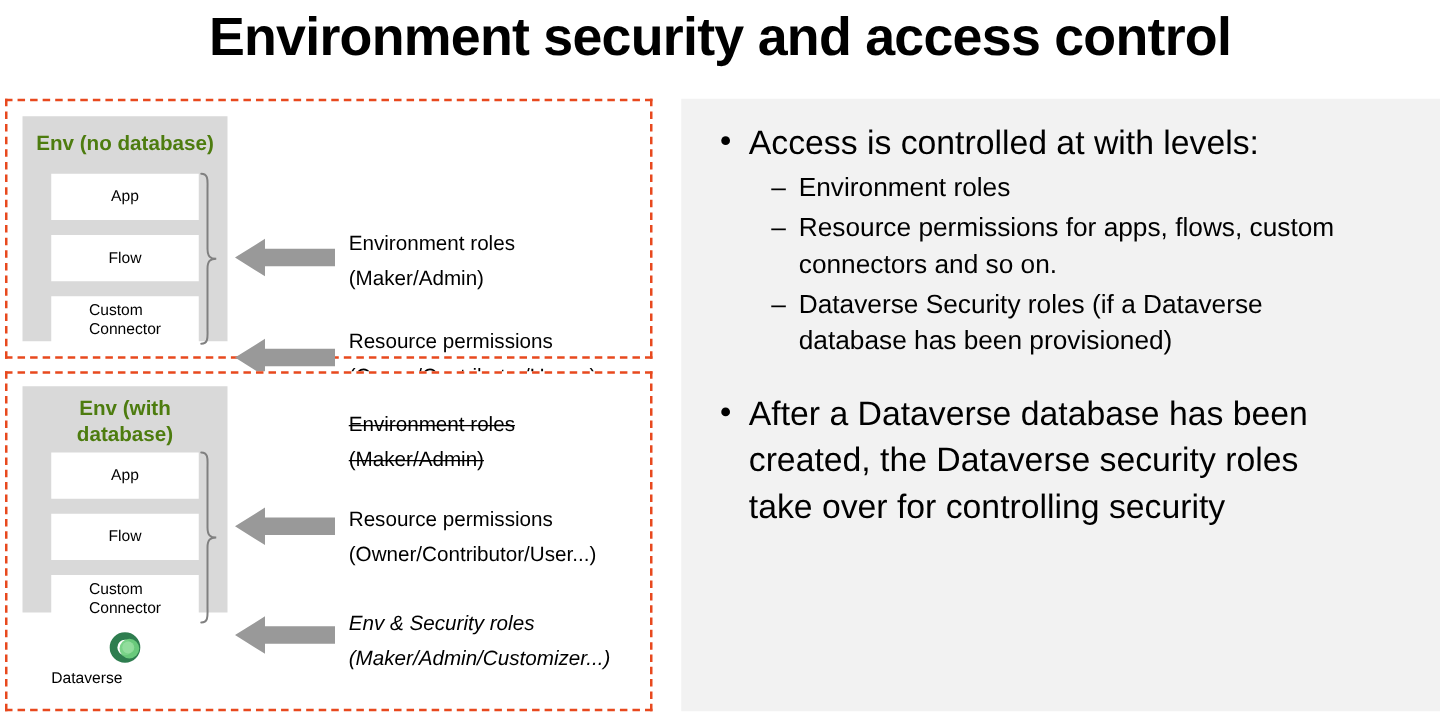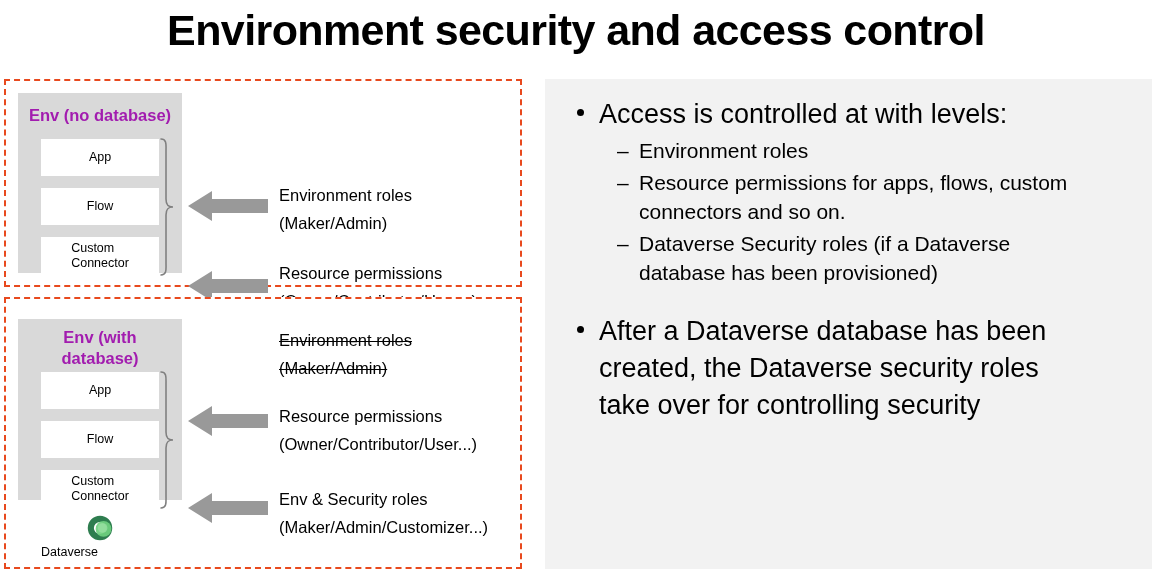--- a/index.html
+++ b/index.html
@@ -58,34 +58,34 @@
     box-sizing: border-box;
   }
   #env-box-no-db {
     left: 12px;
     top: 12px;
     width: 164px;
     height: 180px;
   }
   #env-box-with-db {
     left: 12px;
-    top: 20px;
+    top: 10px;
     width: 164px;
     height: 181px;
     padding-left: 48px;
   }
 
   .env-heading {
     position: absolute;
     left: 0;
     width: 164px;
     text-align: center;
     font-size: 16.5px;
     font-weight: bold;
-    color: #a21caf;
+    color: #4d7c0f;
     line-height: 21px;
   }
   #env-heading-no-db {
     top: 12px;
   }
   #env-heading-with-db {
     top: 8px;
   }
 
   
@@ -330,21 +330,21 @@
   <div class="callout struck" id="callout-env-roles-2" style="top:27px;">
     <span class="ln">Environment roles</span>
     <span class="ln">(Maker/Admin)</span>
   </div>
 
   <div class="callout" id="callout-res-perms-2" style="top:103px;">
     <span class="ln">Resource permissions</span>
     <span class="ln">(Owner/Contributor/User...)</span>
   </div>
 
-  <div class="callout" id="callout-env-sec-2" style="top:186px;">
+  <div class="callout" id="callout-env-sec-2" style="top:186px;font-style:italic;">
     <span class="ln">Env &amp; Security roles</span>
     <span class="ln">(Maker/Admin/Customizer...)</span>
   </div>
 </div>
 
 <div id="right-panel">
 
   <div class="bullet-l1">
     <span class="dot"></span>
     <span>Access is controlled at with levels:</span>

